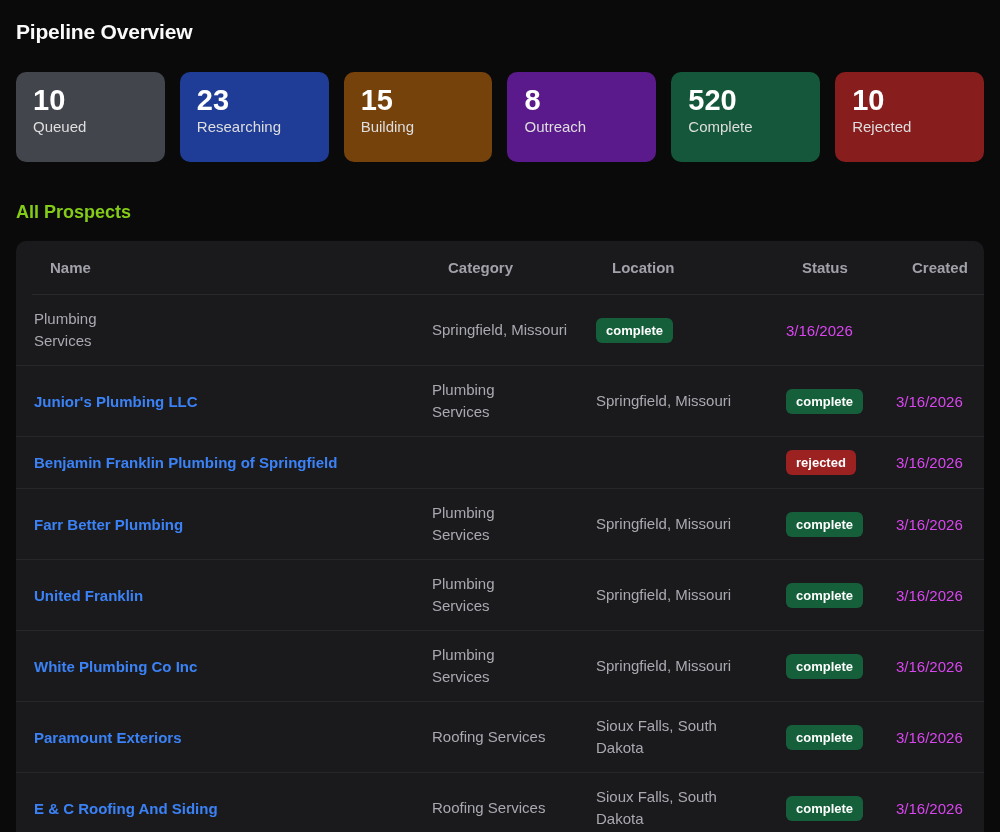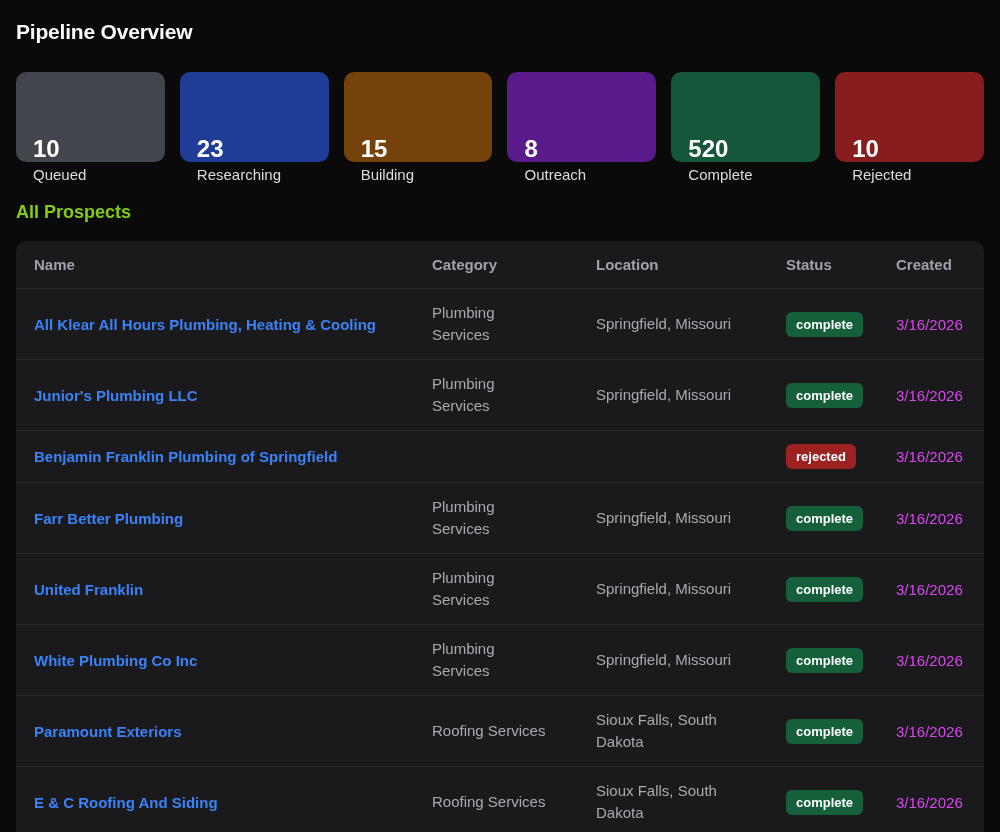--- a/index.html
+++ b/index.html
@@ -26,25 +26,24 @@
     grid-template-columns: repeat(6, 1fr);
     gap: 15px;
     margin-bottom: 40px;
   }
   .stat-card {
     height: 90px;
     border-radius: 10px;
     padding: 13px 17px;
   }
   .stat-value {
-    font-size: 24px;
+    font-size: 29px;
     font-weight: 700;
     color: #ffffff;
     line-height: 31px;
-    margin-top: 48px;
   }
   .stat-label {
     font-size: 15px;
     color: #dededf;
     line-height: 20px;
     margin-top: 1px;
   }
 
   .section-title {
     margin: 0 0 18px 0;
@@ -59,22 +58,23 @@
     border-radius: 10px 10px 0 0;
     overflow: hidden;
   }
   .thead, .trow {
     display: grid;
     grid-template-columns: 398px 164px 190px 110px 1fr;
     padding: 0 18px;
     align-items: center;
   }
   .thead {
-    height: 48px;
+    height: 54px;
     border-bottom: 1px solid #2a2a2e;
+    margin-left: 16px;
   }
   .th {
     font-size: 15px;
     font-weight: 700;
     color: #a1a1aa;
   }
   .trow {
     border-bottom: 1px solid #27272b;
     padding-top: 13px;
     padding-bottom: 13px;
@@ -149,21 +149,20 @@
   <div class="table-card">
     <div class="thead">
       <div class="th">Name</div>
       <div class="th">Category</div>
       <div class="th">Location</div>
       <div class="th">Status</div>
       <div class="th">Created</div>
     </div>
     <div id="tbody">
   <div class="trow">
-    <div class="cell name"><a href="#">All Klear All Hours Plumbing, Heating &amp; Cooling</a></div>
     <div class="cell cat"><span class="wrapbox">Plumbing Services</span></div>
     <div class="cell loc"><span class="wrapbox">Springfield, Missouri</span></div>
     <div class="cell status"><span class="badge" style="background-color: rgb(21, 96, 58);">complete</span></div>
     <div class="cell created">3/16/2026</div>
   </div>
 
   <div class="trow">
     <div class="cell name"><a href="#">Junior's Plumbing LLC</a></div>
     <div class="cell cat"><span class="wrapbox">Plumbing Services</span></div>
     <div class="cell loc"><span class="wrapbox">Springfield, Missouri</span></div>

